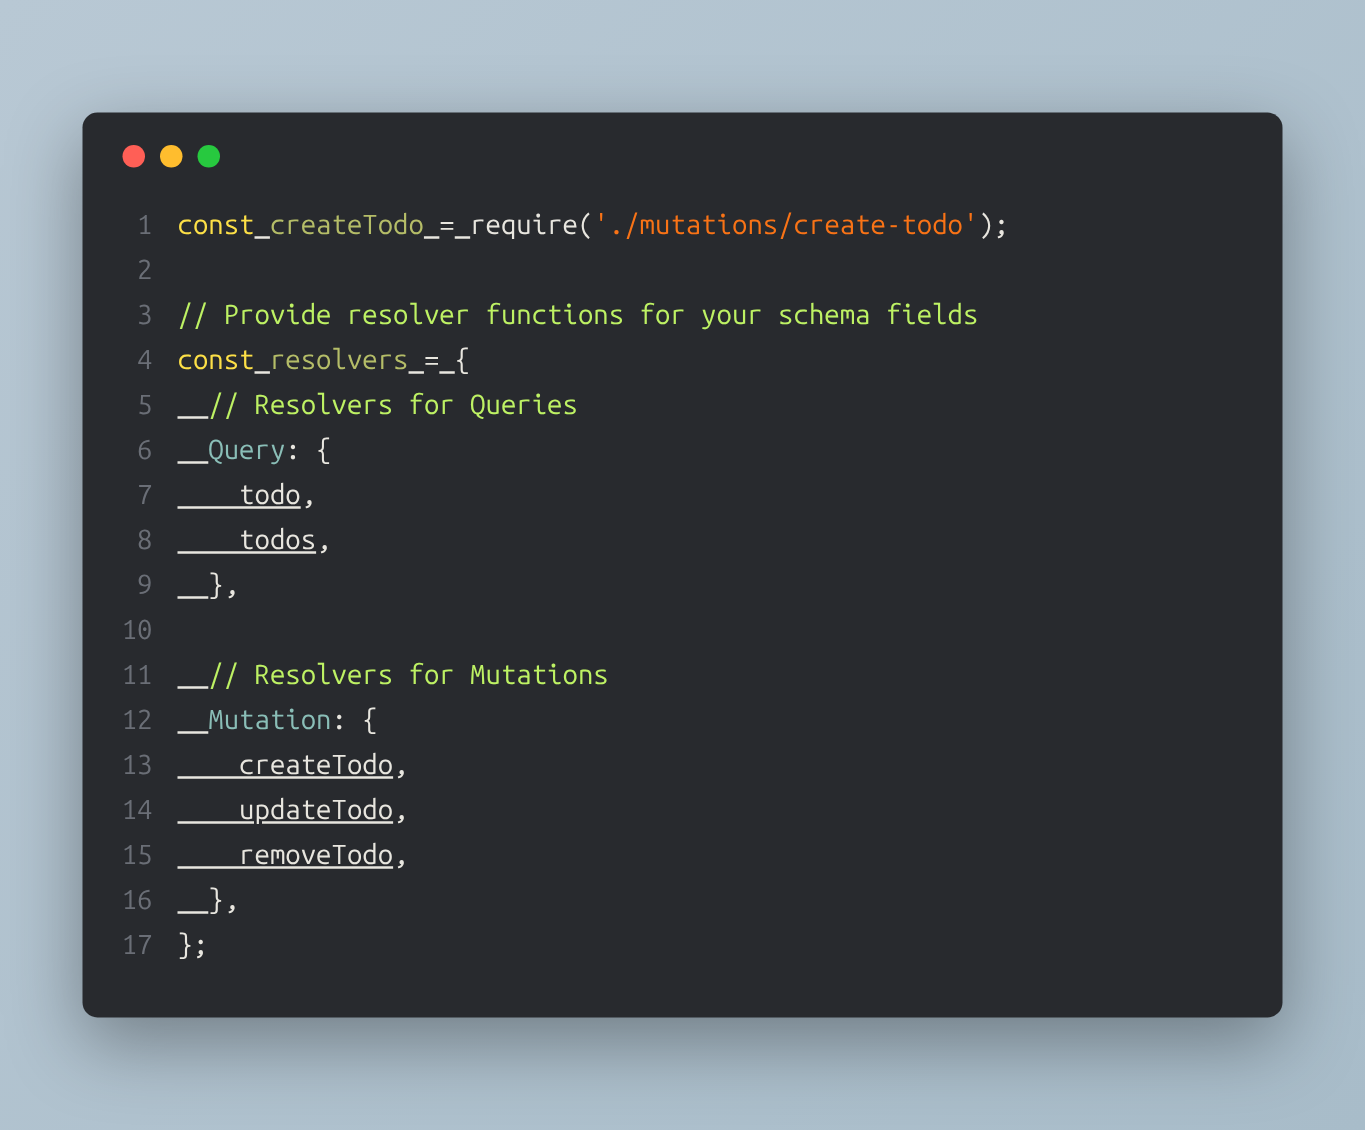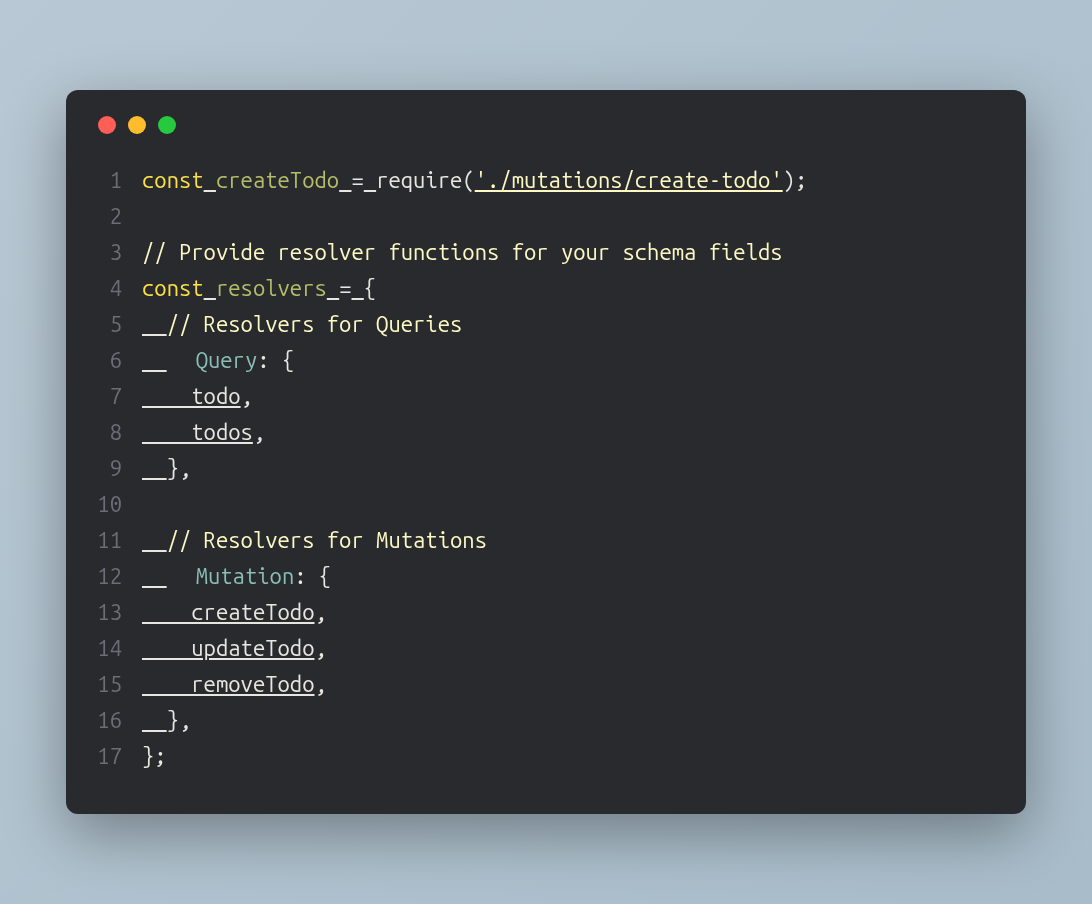--- a/index.html
+++ b/index.html
@@ -64,23 +64,23 @@
   
   .code-content {
     flex: 1;
   }
   
   .tok-keyword { color: #fde047; }
   .tok-declvar { color: #b5bd68; }
   .tok-default { color: #e8e6df; text-decoration: underline; }
   .tok-punct   { color: #e8e6df; }
   .tok-func    { color: #e8e6df; margin-top: 12px; }
-  .tok-string  { color: #fef9c3; text-decoration: underline; }
-  .tok-comment { color: #fef9c3; }
-  .tok-prop    { color: #8abeb7; margin-left: 29px; }
+  .tok-string  { color: #f97316; }
+  .tok-comment { color: #bef264; }
+  .tok-prop    { color: #8abeb7; }
 </style>
 </head>
 <body>
 
 <div class="window">
   <div class="traffic-lights">
     <div class="traffic-light tl-red"></div>
     <div class="traffic-light tl-yellow"></div>
     <div class="traffic-light tl-green"></div>
   </div>

